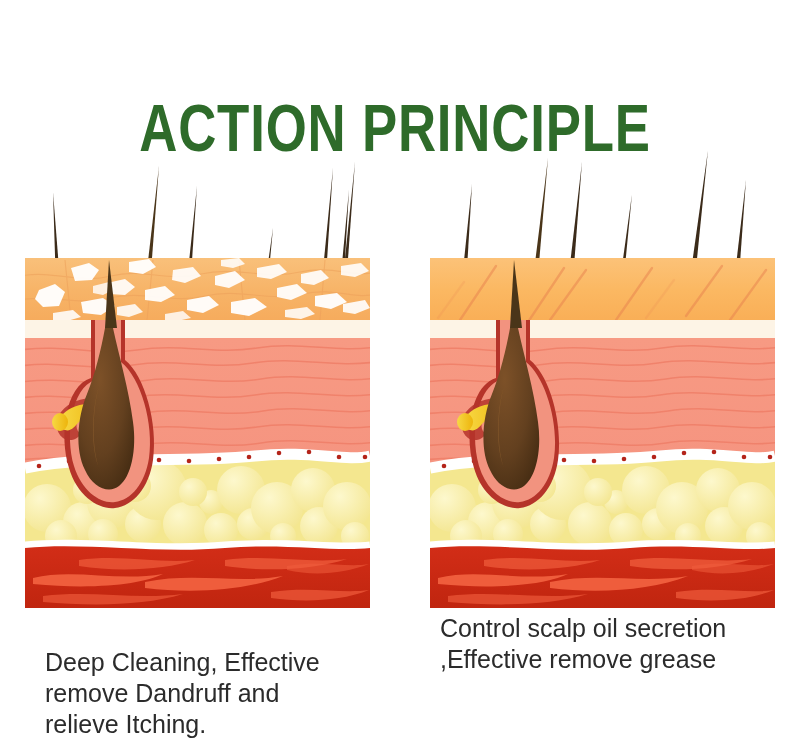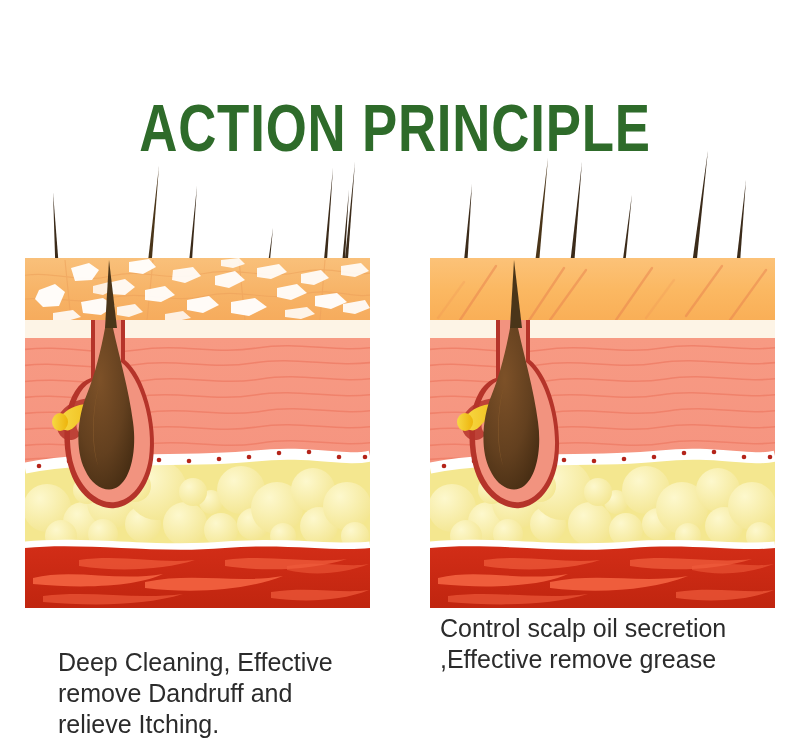--- a/index.html
+++ b/index.html
@@ -38,21 +38,21 @@
   #panel-right { left: 430px; width: 345px; height: 460px; }
 
   .caption {
     position: absolute;
     font-family: "Liberation Sans", sans-serif;
     font-size: 25px;
     line-height: 31px;
     color: #2b2b2b;
     white-space: pre-line;
   }
-  #caption-left  { left: 58px;  top: 622px; width: 330px; }
+  #caption-left  { left: 45px;  top: 622px; width: 330px; }
   #caption-right { left: 440px; top: 588px; width: 340px; }
 </style>
 </head>
 <body style="background: rgb(255, 255, 255);">
 
 <h1 id="page-title" style="color: rgb(46, 107, 42);">ACTION PRINCIPLE</h1>
 
 <div class="panel" id="panel-left">
   <svg viewBox="0 0 345 460" width="345" height="460" xmlns="http://www.w3.org/2000/svg">
     <defs>

